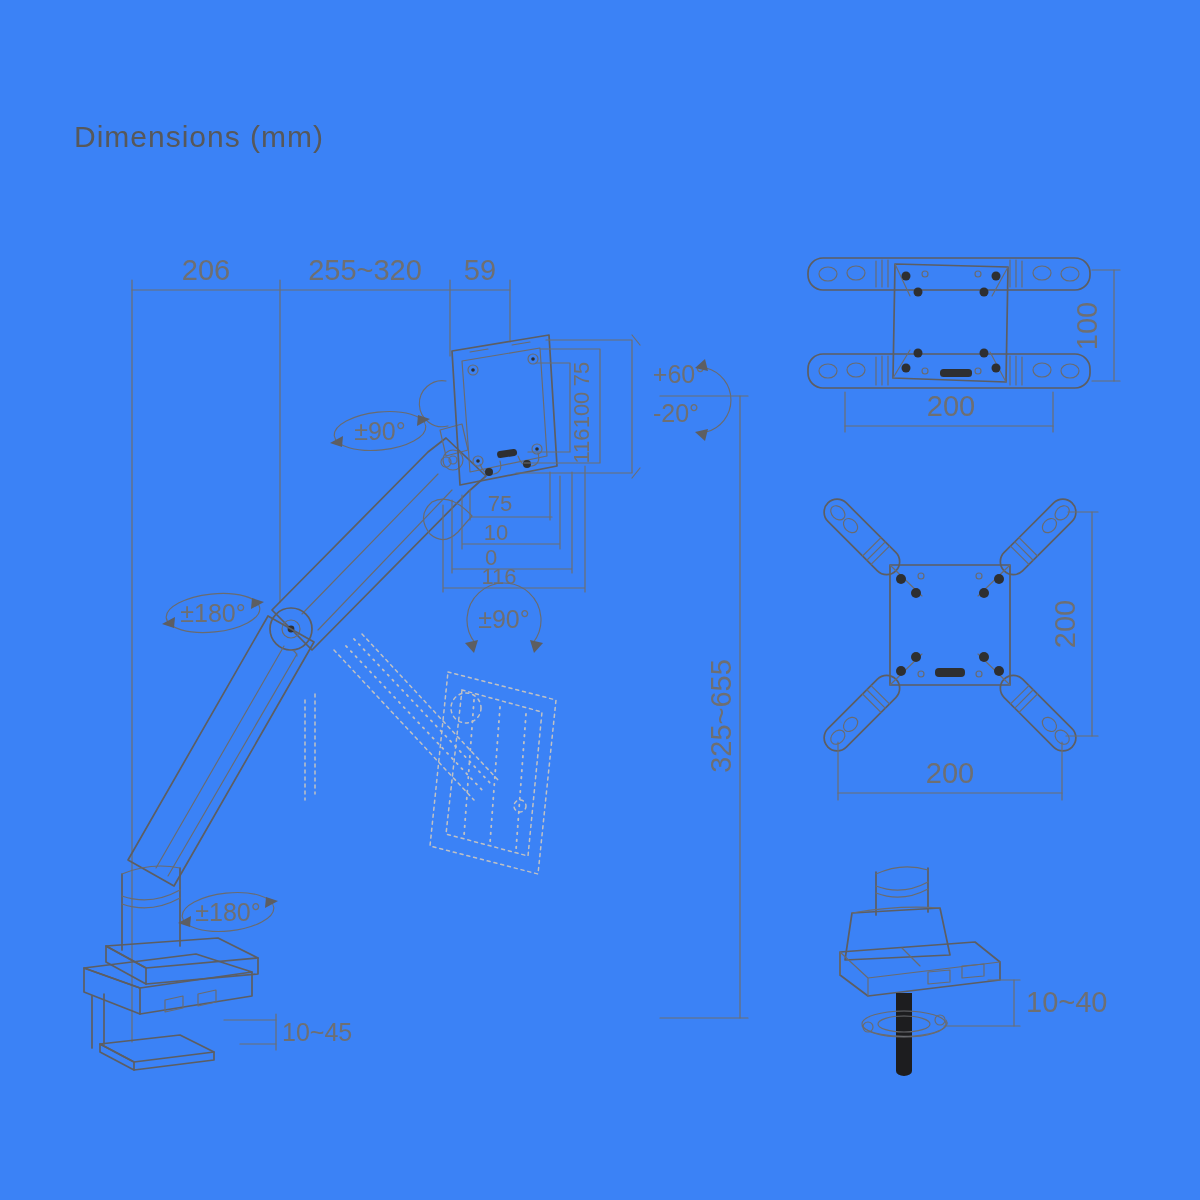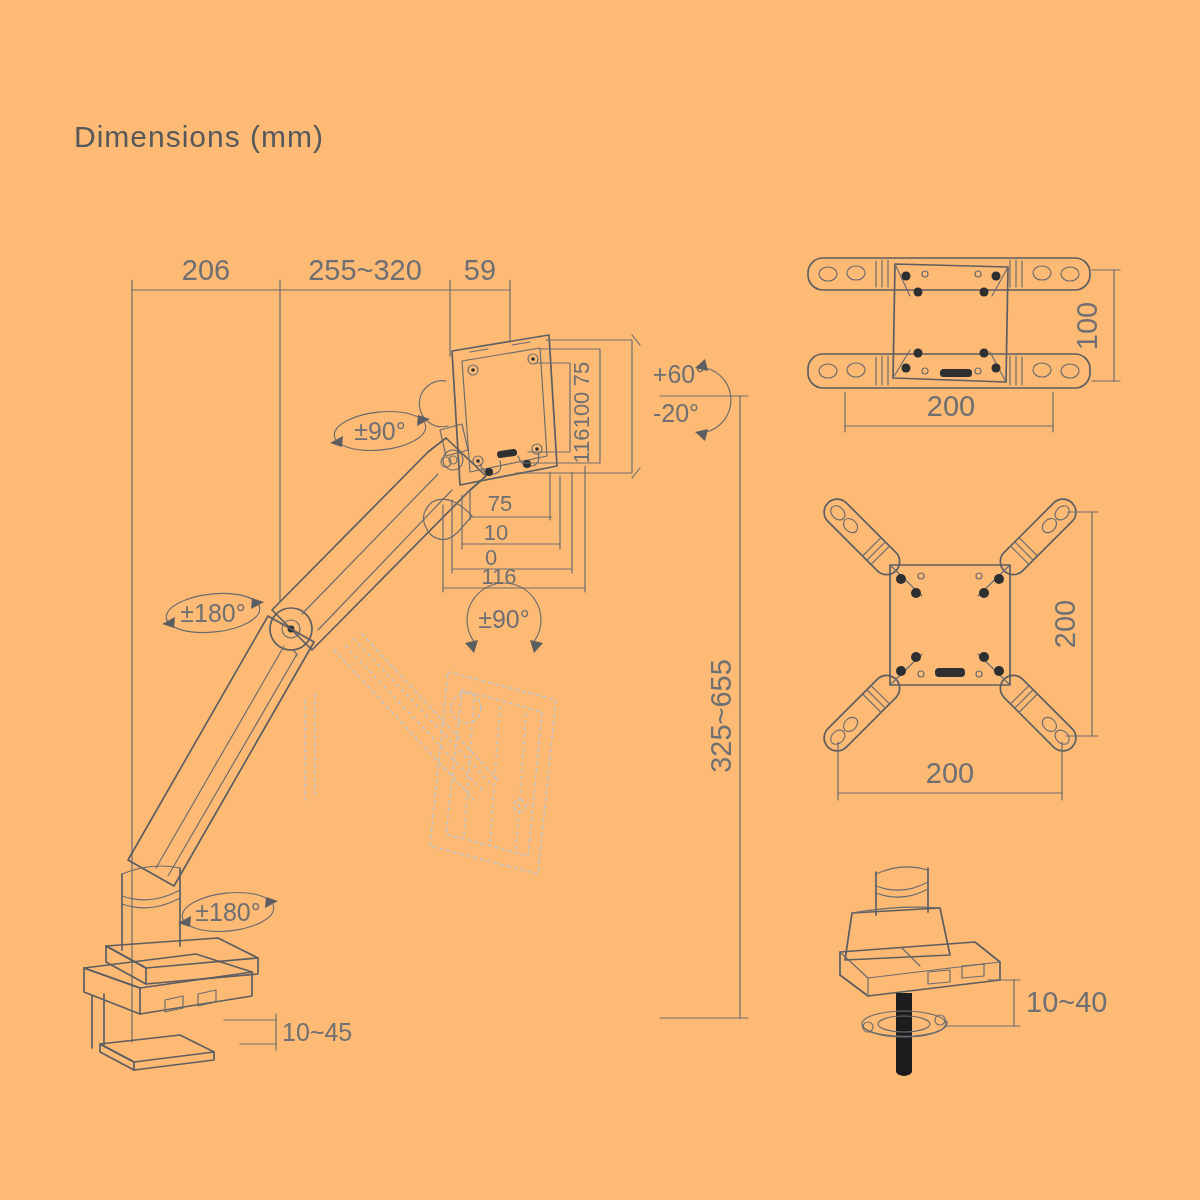--- a/index.html
+++ b/index.html
@@ -1,16 +1,16 @@
 <!DOCTYPE html>
 <html><head>
 <meta charset="utf-8">
 <style>
   html,body{margin:0;padding:0;background:#ffffff;}
-  .stage{position:relative;width:1200px;height:1200px;background:#fdba74;overflow:hidden;}
+  .stage{position:relative;width:1200px;height:1200px;background:#3b82f6;overflow:hidden;}
   svg{display:block;}
   text{font-family:"Liberation Sans","DejaVu Sans",sans-serif;fill:#6e6f72;}
   .title{font-size:30px;fill:#57585a;letter-spacing:1px;font-weight:500;}
   .lg{font-size:29px;}
   .md{font-size:25px;}
   .sm{font-size:22px;}
   .ln{stroke:#5d5e62;stroke-width:1.7;fill:none;stroke-linecap:round;stroke-linejoin:round;}
   .det{stroke:#6a6b6f;stroke-width:1.15;fill:none;stroke-linecap:round;stroke-linejoin:round;}
   .dim{stroke:#6d6e71;stroke-width:1.2;fill:none;stroke-linecap:round;}
   .ghost{stroke:#c0c1c3;stroke-width:1.5;fill:none;stroke-dasharray:3 4;stroke-linecap:round;}

